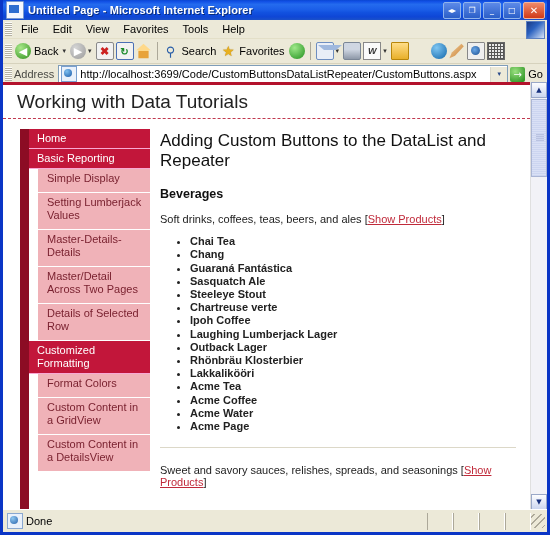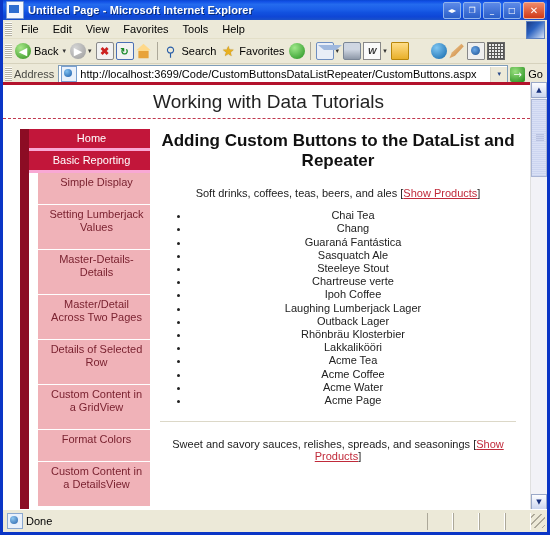--- a/index.html
+++ b/index.html
@@ -251,21 +251,20 @@
     overflow: hidden;
     display: flex;
   }
   #page {
     flex: 1;
     background: #fff;
     position: relative;
     overflow: hidden;
     border-top: 3px solid #b3122c;
     box-sizing: border-box;
-    text-align: center;
   }
 
   
   #page-header {
     padding: 6px 10px 5px 14px;
     border-bottom: 1px dashed #c03a50;
   }
   #page-title {
     font-size: 19px;
     color: #222;
@@ -288,36 +287,36 @@
     padding-left: 17px;
     position: relative;
   }
   .nav-head {
     background: #c2163a;
     color: #ffffff;
     font-size: 11px;
     padding: 3px 4px 3px 8px;
     position: relative;
     margin-left: 9px;
-    border-bottom: 3px solid #f9a8d4;
+    border-bottom: 1px solid #f9a8d4;
     line-height: 13px;
     cursor: pointer;
   }
   .nav-head::before {
     content: "";
     position: absolute;
     left: -9px; top: 0; bottom: 0;
     width: 9px;
     background: #8c0c24;
   }
   .nav-sub {
     background: #f0b2b8;
     color: #7a2230;
     font-size: 11px;
-    padding: 3px 4px 15px 9px;
+    padding: 3px 4px 7px 9px;
     margin-left: 18px;
     border-bottom: 1px solid #ffffff;
     line-height: 13px;
     cursor: pointer;
   }
   .nav-sub:last-child { border-bottom: 1px solid #ffffff; }
   .nav-spine {
     position: absolute;
     left: 17px; top: 10px;
     width: 9px;
@@ -325,21 +324,21 @@
   }
 
   
   #content {
     flex: 1;
     padding: 8px 14px 0 10px;
     min-width: 0;
   }
   #content h1 {
     font-size: 17px;
-    font-weight: bold;
+    font-weight: normal;
     color: #111;
     margin: 4px 0 16px 0;
     line-height: 1.18;
     font-family: "Liberation Sans", sans-serif;
   }
   #content h2 {
     font-size: 12.5px;
     font-weight: bold;
     color: #111;
     margin: 0 0 12px 0;
@@ -351,20 +350,21 @@
     margin: 4px 0 10px 0;
   }
   .cat-desc a {
     color: #c02a3a;
     text-decoration: underline;
   }
   ul.prod {
     margin: 0 0 10px 0;
     padding-left: 30px;
     list-style: disc;
+    font-weight: bold;
   }
   ul.prod li {
     font-size: 11px;
     color: #222;
     line-height: 13.2px;
     margin: 0;
     padding: 0;
   }
   .cat-sep {
     border: none;
@@ -597,30 +597,32 @@
         <div id="sidebar">
           <div class="nav-spine" style="height:410px;"></div>
           <div id="nav-list">
               <div class="nav-head"><span>Home</span></div>
               <div class="nav-head"><span>Basic Reporting</span></div>
               <div class="nav-sub"><span>Simple Display</span></div>
               <div class="nav-sub"><span>Setting Lumberjack Values</span></div>
               <div class="nav-sub"><span>Master-Details-Details</span></div>
               <div class="nav-sub"><span>Master/Detail Across Two Pages</span></div>
               <div class="nav-sub"><span>Details of Selected Row</span></div>
+              <div class="nav-head"><span>Customized Formatting</span></div>
+              <div class="nav-sub"><span>Format Colors</span></div>
               <div class="nav-sub"><span>Custom Content in a GridView</span></div>
-              <div class="nav-sub"><span>Format Colors</span></div>
               <div class="nav-sub"><span>Custom Content in a DetailsView</span></div>
             </div>
         </div>
 
         <div id="content">
           <h1>Adding Custom Buttons to the DataList and Repeater</h1>
           <div id="categories">
               <div>
+                <h2>Beverages</h2>
                 <p class="cat-desc"><span>Soft drinks, coffees, teas, beers, and ales</span> <span>[</span><a href="#">Show Products</a><span>]</span></p>
                 <ul class="prod">
                   <li>Chai Tea</li>
                   <li>Chang</li>
                   <li>Guaraná Fantástica</li>
                   <li>Sasquatch Ale</li>
                   <li>Steeleye Stout</li>
                   <li>Chartreuse verte</li>
                   <li>Ipoh Coffee</li>
                   <li>Laughing Lumberjack Lager</li>

